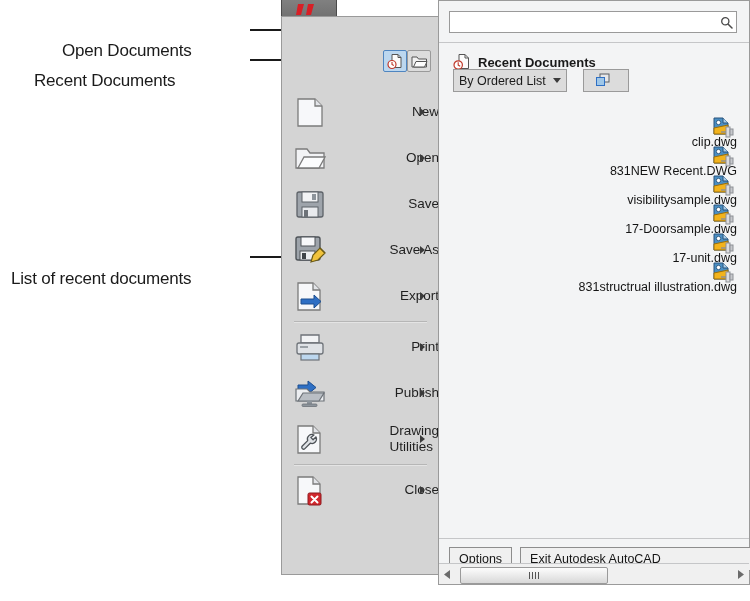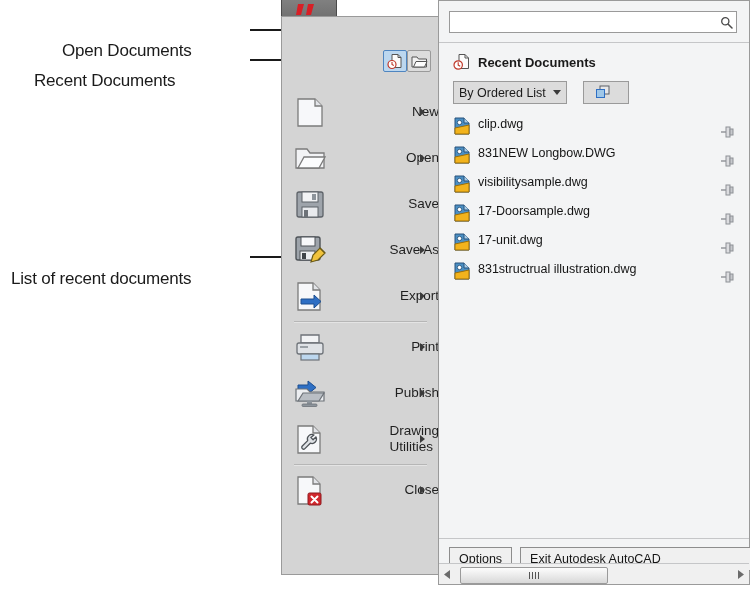--- a/index.html
+++ b/index.html
@@ -114,39 +114,39 @@
   .panel-divider{
     position:absolute;left:0;top:41px;width:100%;height:1px;background:#c5c6c8;
   }
 
   .rd-header{
     position:absolute;left:14px;top:52px;display:flex;align-items:center;gap:7px;
   }
   .rd-header-text{font-size:13px;color:#1a1a1a;font-weight:600;}
 
   .rd-controls{
-    position:absolute;left:14px;top:80px;display:flex;align-items:center;gap:16px;text-align:center;
+    position:absolute;left:14px;top:68px;display:flex;align-items:center;gap:16px;text-align:center;
   }
   .combo{
     height:23px;background:#dcdcdc;border:1px solid #9a9a9a;
     display:flex;align-items:center;padding:0 5px;box-sizing:border-box;
     font-size:12.5px;color:#1a1a1a;gap:7px;
   }
   .combo .caret{
     width:0;height:0;border-top:5px solid #3b3b3b;
     border-left:4px solid transparent;border-right:4px solid transparent;
   }
   .combo-icon{
     height:23px;width:46px;background:#dcdcdc;border:1px solid #9a9a9a;
     display:flex;align-items:center;justify-content:center;gap:5px;box-sizing:border-box;
   }
 
   .doc-list{position:absolute;left:14px;top:116px;width:284px;}
   .doc-row{
-    display:flex;align-items:flex-start;height:29px;position:relative;
+    display:flex;align-items:flex-end;height:29px;position:relative;flex-direction:column;
   }
   .doc-ico{width:18px;height:18px;flex:0 0 18px;margin-right:7px;}
   .doc-name{font-size:12.5px;color:#141414;white-space:nowrap;}
   .pin{position:absolute;right:2px;top:50%;margin-top:-7px;width:15px;height:14px;}
 
   
   .footer-sep{
     position:absolute;left:0;bottom:45px;width:100%;height:1px;background:#c5c6c8;
   }
   .footer{
@@ -383,21 +383,21 @@
         </svg>
       </div>
 
       <div class="doc-row">
         <svg class="doc-ico" viewBox="0 0 18 18">
           <path d="M2 1 h9 l5 5 v11 h-14 z" fill="#4a8fc4" stroke="#28537a" stroke-width="1"></path>
           <path d="M11 1 v5 h5" fill="#a9cde8" stroke="#28537a" stroke-width="1"></path>
           <circle cx="6.5" cy="5.5" r="2.2" fill="#fff" stroke="#28537a" stroke-width="0.9"></circle>
           <path d="M2 17 v-6 l14 -3 v9 z" fill="#f2b31c" stroke="#9c6f08" stroke-width="1"></path>
         </svg>
-        <span class="doc-name">831NEW Longbow.DWG</span>
+        <span class="doc-name">831NEW Recent.DWG</span>
         <svg class="pin" viewBox="0 0 15 14">
           <rect x="6" y="2" width="4" height="10" fill="#dcdde0" stroke="#8d9096" stroke-width="1"></rect>
           <rect x="10" y="4" width="3" height="6" fill="#c6c8cc" stroke="#8d9096" stroke-width="1"></rect>
           <path d="M6 7 H1" stroke="#8d9096" stroke-width="1.4"></path>
         </svg>
       </div>
 
       <div class="doc-row">
         <svg class="doc-ico" viewBox="0 0 18 18">
           <path d="M2 1 h9 l5 5 v11 h-14 z" fill="#4a8fc4" stroke="#28537a" stroke-width="1"></path>

